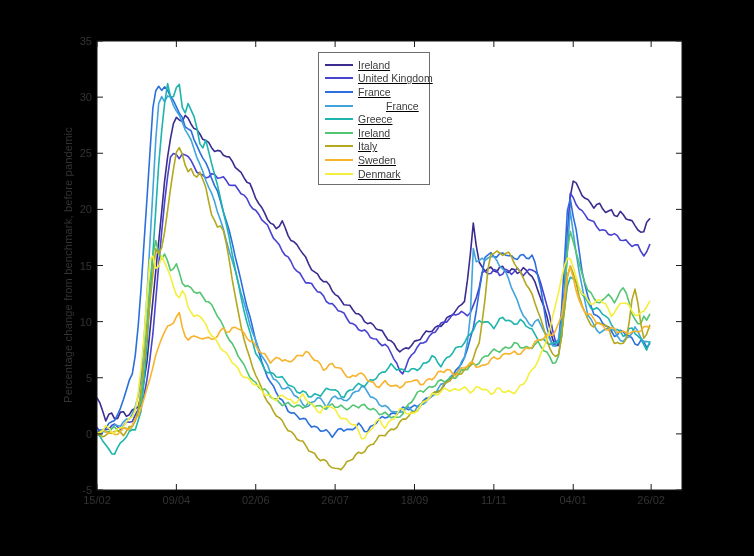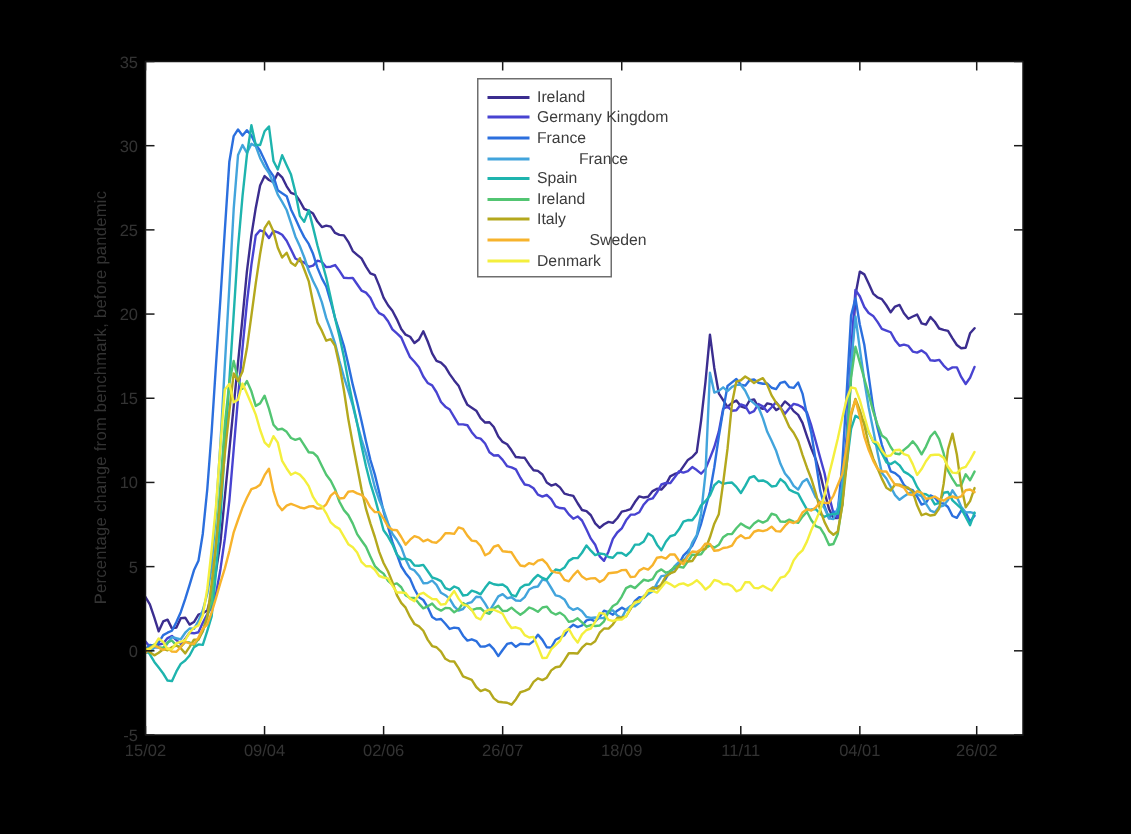--- a/index.html
+++ b/index.html
@@ -8,23 +8,24 @@
     font-family:"Liberation Sans","DejaVu Sans",sans-serif;
   }
   #figure{position:absolute;inset:0;width:754px;height:556px;}
   #chart-svg{position:absolute;left:0;top:0;}
   #ylabel{
     position:absolute;left:-152px;top:254px;width:449px;height:22px;
     text-align:center;transform:rotate(-90deg);transform-origin:center;
     font-size:11px;letter-spacing:0.2px;
   }
   #legend{
-    position:absolute;left:318px;top:52px;width:90px;
+    position:absolute;left:318px;top:52px;width:112px;
     background:#ffffff;border:1px solid #6e6e6e;box-sizing:border-box;
     padding:5px 4px 4px 6px;
+    text-decoration:underline;
   }
   .legend-row{display:flex;align-items:center;height:13.6px;}
   .legend-swatch{display:inline-block;width:28px;height:2px;margin-right:5px;flex:0 0 auto;}
   .legend-label{font-size:10.5px;line-height:12px;white-space:nowrap;}
 </style>
 </head>
 <body>
 
 <div id="figure">
   <svg id="chart-svg" width="754" height="556">
@@ -98,44 +99,44 @@
       <text x="92" y="45" text-anchor="end" fill="#333333" font-size="11px" font-family="Liberation Sans, DejaVu Sans, sans-serif">35</text>
     </svg>
   <div id="ylabel" style="color: rgb(51, 51, 51);">Percentage change from benchmark, before pandemic</div>
   <div id="legend" style="border-color: rgb(110, 110, 110);">
       <div class="legend-row">
         <span class="legend-swatch" style="background: rgb(59, 45, 143);"></span>
         <span class="legend-label" style="color: rgb(60, 60, 60);">Ireland</span>
       </div>
       <div class="legend-row">
         <span class="legend-swatch" style="background: rgb(72, 67, 209);"></span>
-        <span class="legend-label" style="color: rgb(60, 60, 60);">Germany Kingdom</span>
+        <span class="legend-label" style="color: rgb(60, 60, 60);">United Kingdom</span>
       </div>
       <div class="legend-row">
         <span class="legend-swatch" style="background: rgb(43, 111, 222);"></span>
         <span class="legend-label" style="color: rgb(60, 60, 60);">France</span>
       </div>
       <div class="legend-row">
         <span class="legend-swatch" style="background: rgb(66, 164, 220);"></span>
         <span class="legend-label" style="color: rgb(60, 60, 60); padding-left: 28px;">France</span>
       </div>
       <div class="legend-row">
         <span class="legend-swatch" style="background: rgb(30, 180, 174);"></span>
-        <span class="legend-label" style="color: rgb(60, 60, 60);">Spain</span>
+        <span class="legend-label" style="color: rgb(60, 60, 60);">Greece</span>
       </div>
       <div class="legend-row">
         <span class="legend-swatch" style="background: rgb(82, 197, 114);"></span>
         <span class="legend-label" style="color: rgb(60, 60, 60);">Ireland</span>
       </div>
       <div class="legend-row">
         <span class="legend-swatch" style="background: rgb(180, 168, 29);"></span>
         <span class="legend-label" style="color: rgb(60, 60, 60);">Italy</span>
       </div>
       <div class="legend-row">
         <span class="legend-swatch" style="background: rgb(247, 179, 44);"></span>
-        <span class="legend-label" style="color: rgb(60, 60, 60); margin-left: 35px;">Sweden</span>
+        <span class="legend-label" style="color: rgb(60, 60, 60);">Sweden</span>
       </div>
       <div class="legend-row">
         <span class="legend-swatch" style="background: rgb(244, 239, 61);"></span>
         <span class="legend-label" style="color: rgb(60, 60, 60);">Denmark</span>
       </div>
     </div>
 </div>
 
 </body></html>

